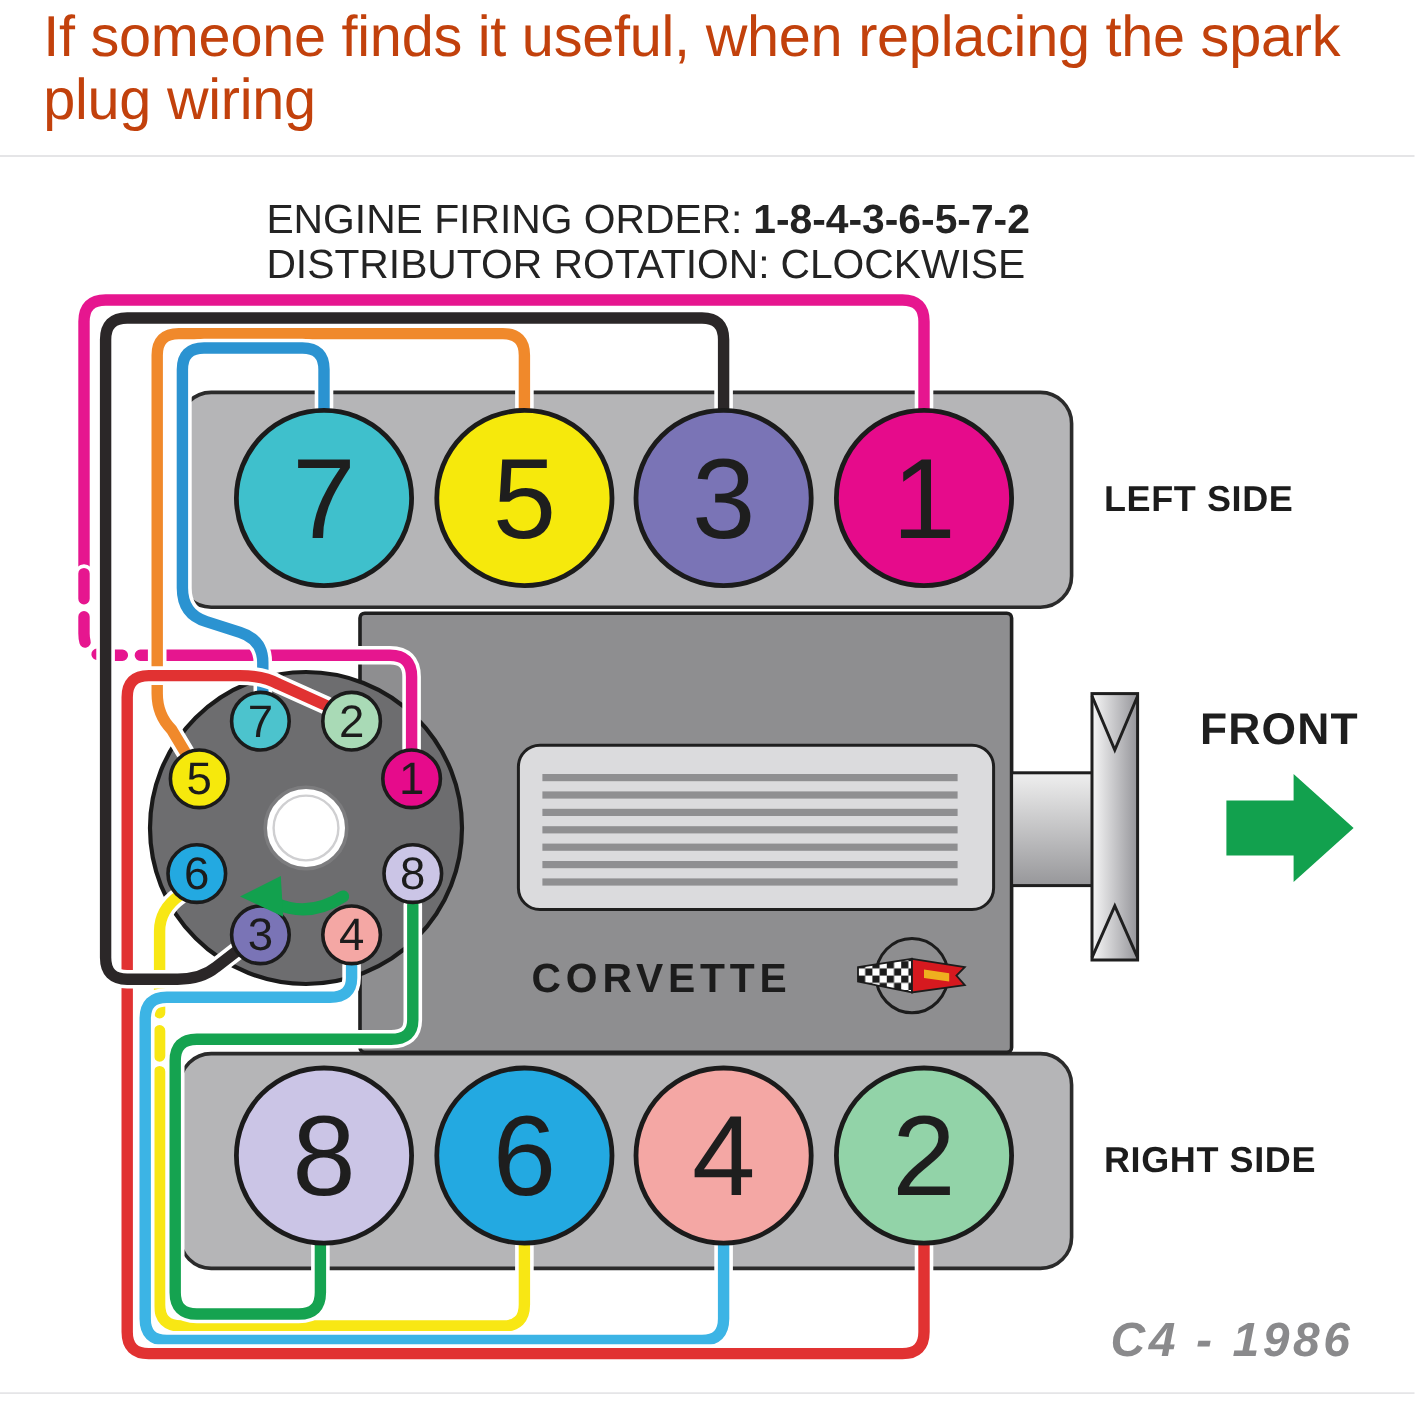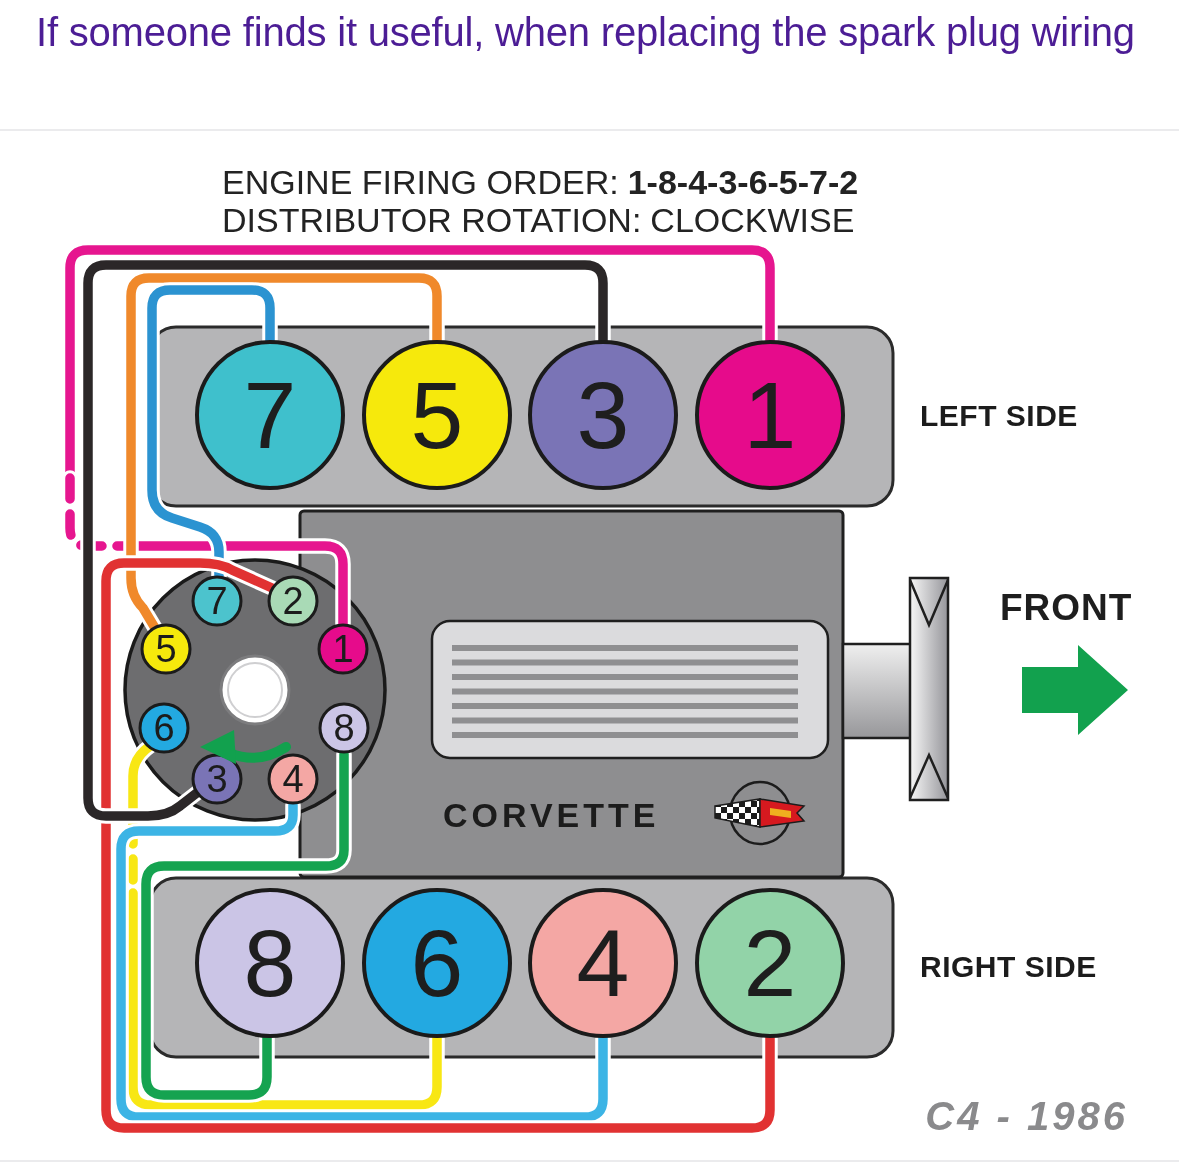--- a/index.html
+++ b/index.html
@@ -1,19 +1,19 @@
 <!DOCTYPE html>
 <html><head>
 <meta charset="utf-8">
 <style>
   html,body{margin:0;padding:0;background:#fff;width:1179px;height:1172px;overflow:hidden;
             font-family:"Liberation Sans",sans-serif;}
   .stage{position:relative;width:1179px;height:1172px;background:#fff;}
-  .caption{position:absolute;top:6px;left:36px;width:1120px;font-size:40px;line-height:52px;
-           color:#4c1d95;letter-spacing:-0.2px;z-index:2;}
+  .caption{position:absolute;top:6px;left:36px;width:1120px;font-size:48px;line-height:52px;
+           color:#c2410c;letter-spacing:-0.2px;z-index:2;}
   svg{position:absolute;top:0;left:0;z-index:1;}
   .wire{fill:none;stroke-width:9.5;stroke-linecap:round;}
   .casing{fill:none;stroke:#ffffff;stroke-width:15.5;stroke-linecap:round;}
   .dashed{stroke-dasharray:21 15;}
   text{fill:#1e1e1e;}
   .hdr{font-size:34px;fill:#232323;}
   .hdr .b{font-weight:bold;}
   .sidelabel{font-size:30px;font-weight:bold;fill:#1c1c1c;letter-spacing:0.5px;}
   .frontlabel{font-size:37px;font-weight:bold;letter-spacing:1px;}
   .plugnum{font-size:95px;text-anchor:middle;fill:#1e1e1e;}

